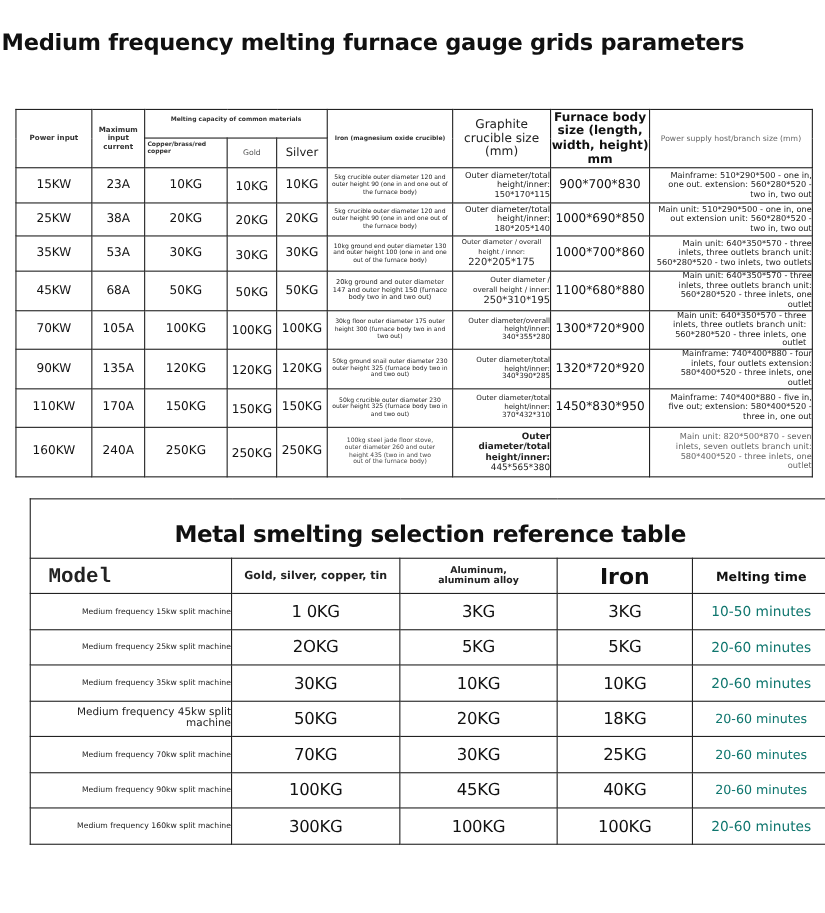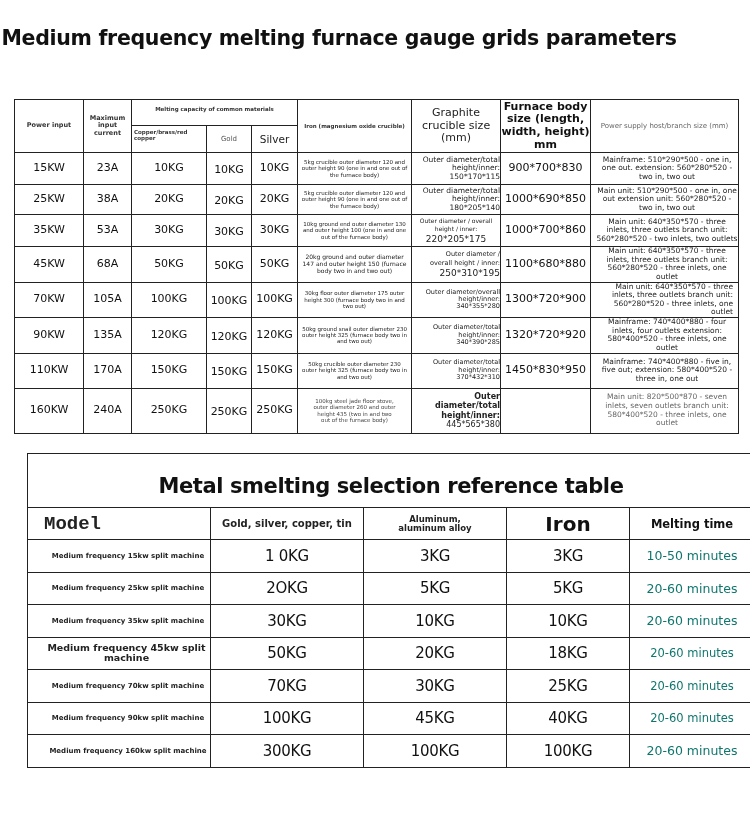--- a/index.html
+++ b/index.html
@@ -23,39 +23,39 @@
   .t1 .h-mid { font-size: 11px; color: #222; }
   .t1 .h-big { font-size: 11px; font-weight: bold; color: #111; margin-left: 16px; }
   .t1 .h-gray { font-size: 7px; color: #666; }
   .t1 .h-silver { font-size: 10.5px; color: #222; }
   .t1 .h-left { text-align: left; padding-left: 2px; }
   .t1 .num { font-size: 11px; color: #111; }
   .t1 .num-low { font-size: 11px; color: #111; padding-top: 4px; }
   .t1 .iron { font-size: 5.5px; color: #222; padding: 0 3px; }
   .t1 .grap { font-size: 7.5px; text-align: right; padding-left: 10px; color: #222; }
   .t1 .grap .g2 { font-size: 9px; }
-  .t1 .psu { font-size: 7.5px; text-align: center; padding-left: 5px; color: #222; }
+  .t1 .psu { font-size: 7.5px; text-align: right; padding-left: 5px; color: #222; }
   .t1 .psu.right { text-align: right; padding-right: 5px; }
   .t1 .psu.gray { color: #666; }
 
   
   .t2 { position: absolute; left: 27px; top: 453px; width: 727px; }
   .t2 td { border: 1.5px solid #222; vertical-align: middle; text-align: center; overflow: hidden; }
   .t2 .title-cell {
     font-family: "DejaVu Sans", sans-serif; font-weight: bold; font-size: 21px;
     letter-spacing: -0.4px; height: 54px; padding-top: 10px;
   }
   .t2 .hdr { height: 32px; }
   .t2 .h-model { font-size: 19px; font-weight: bold; text-align: left; padding-left: 16px; color: #222; font-family: Liberation Mono, monospace; }
   .t2 .h-gsc { font-size: 10px; font-weight: bold; color: #222; }
   .t2 .h-alu { font-size: 8.5px; font-weight: bold; color: #222; line-height: 1.05; }
   .t2 .h-iron { font-size: 20px; font-weight: bold; color: #111; margin-top: 40px; }
   .t2 .h-time { font-size: 11.5px; font-weight: bold; color: #111; }
   .t2 .row td { height: 32.5px; }
-  .t2 .model { font-size: 7px; font-weight: bold; text-align: center; padding-left: 18px; color: #222; }
+  .t2 .model { font-size: 7px; font-weight: normal; text-align: right; padding-left: 18px; color: #222; }
   .t2 .model.big { font-size: 9.5px; padding-left: 15px; line-height: 1.05; }
   .t2 .val { font-size: 15px; color: #111; letter-spacing: -0.3px; }
   .t2 .time { font-size: 12.5px; font-weight: normal; color: #0f766e; }
   .t2 .time.small { font-size: 11.5px; }
 </style>
 </head>
 <body>
 
 <div class="page-title">Medium frequency melting furnace gauge grids parameters</div>
 

